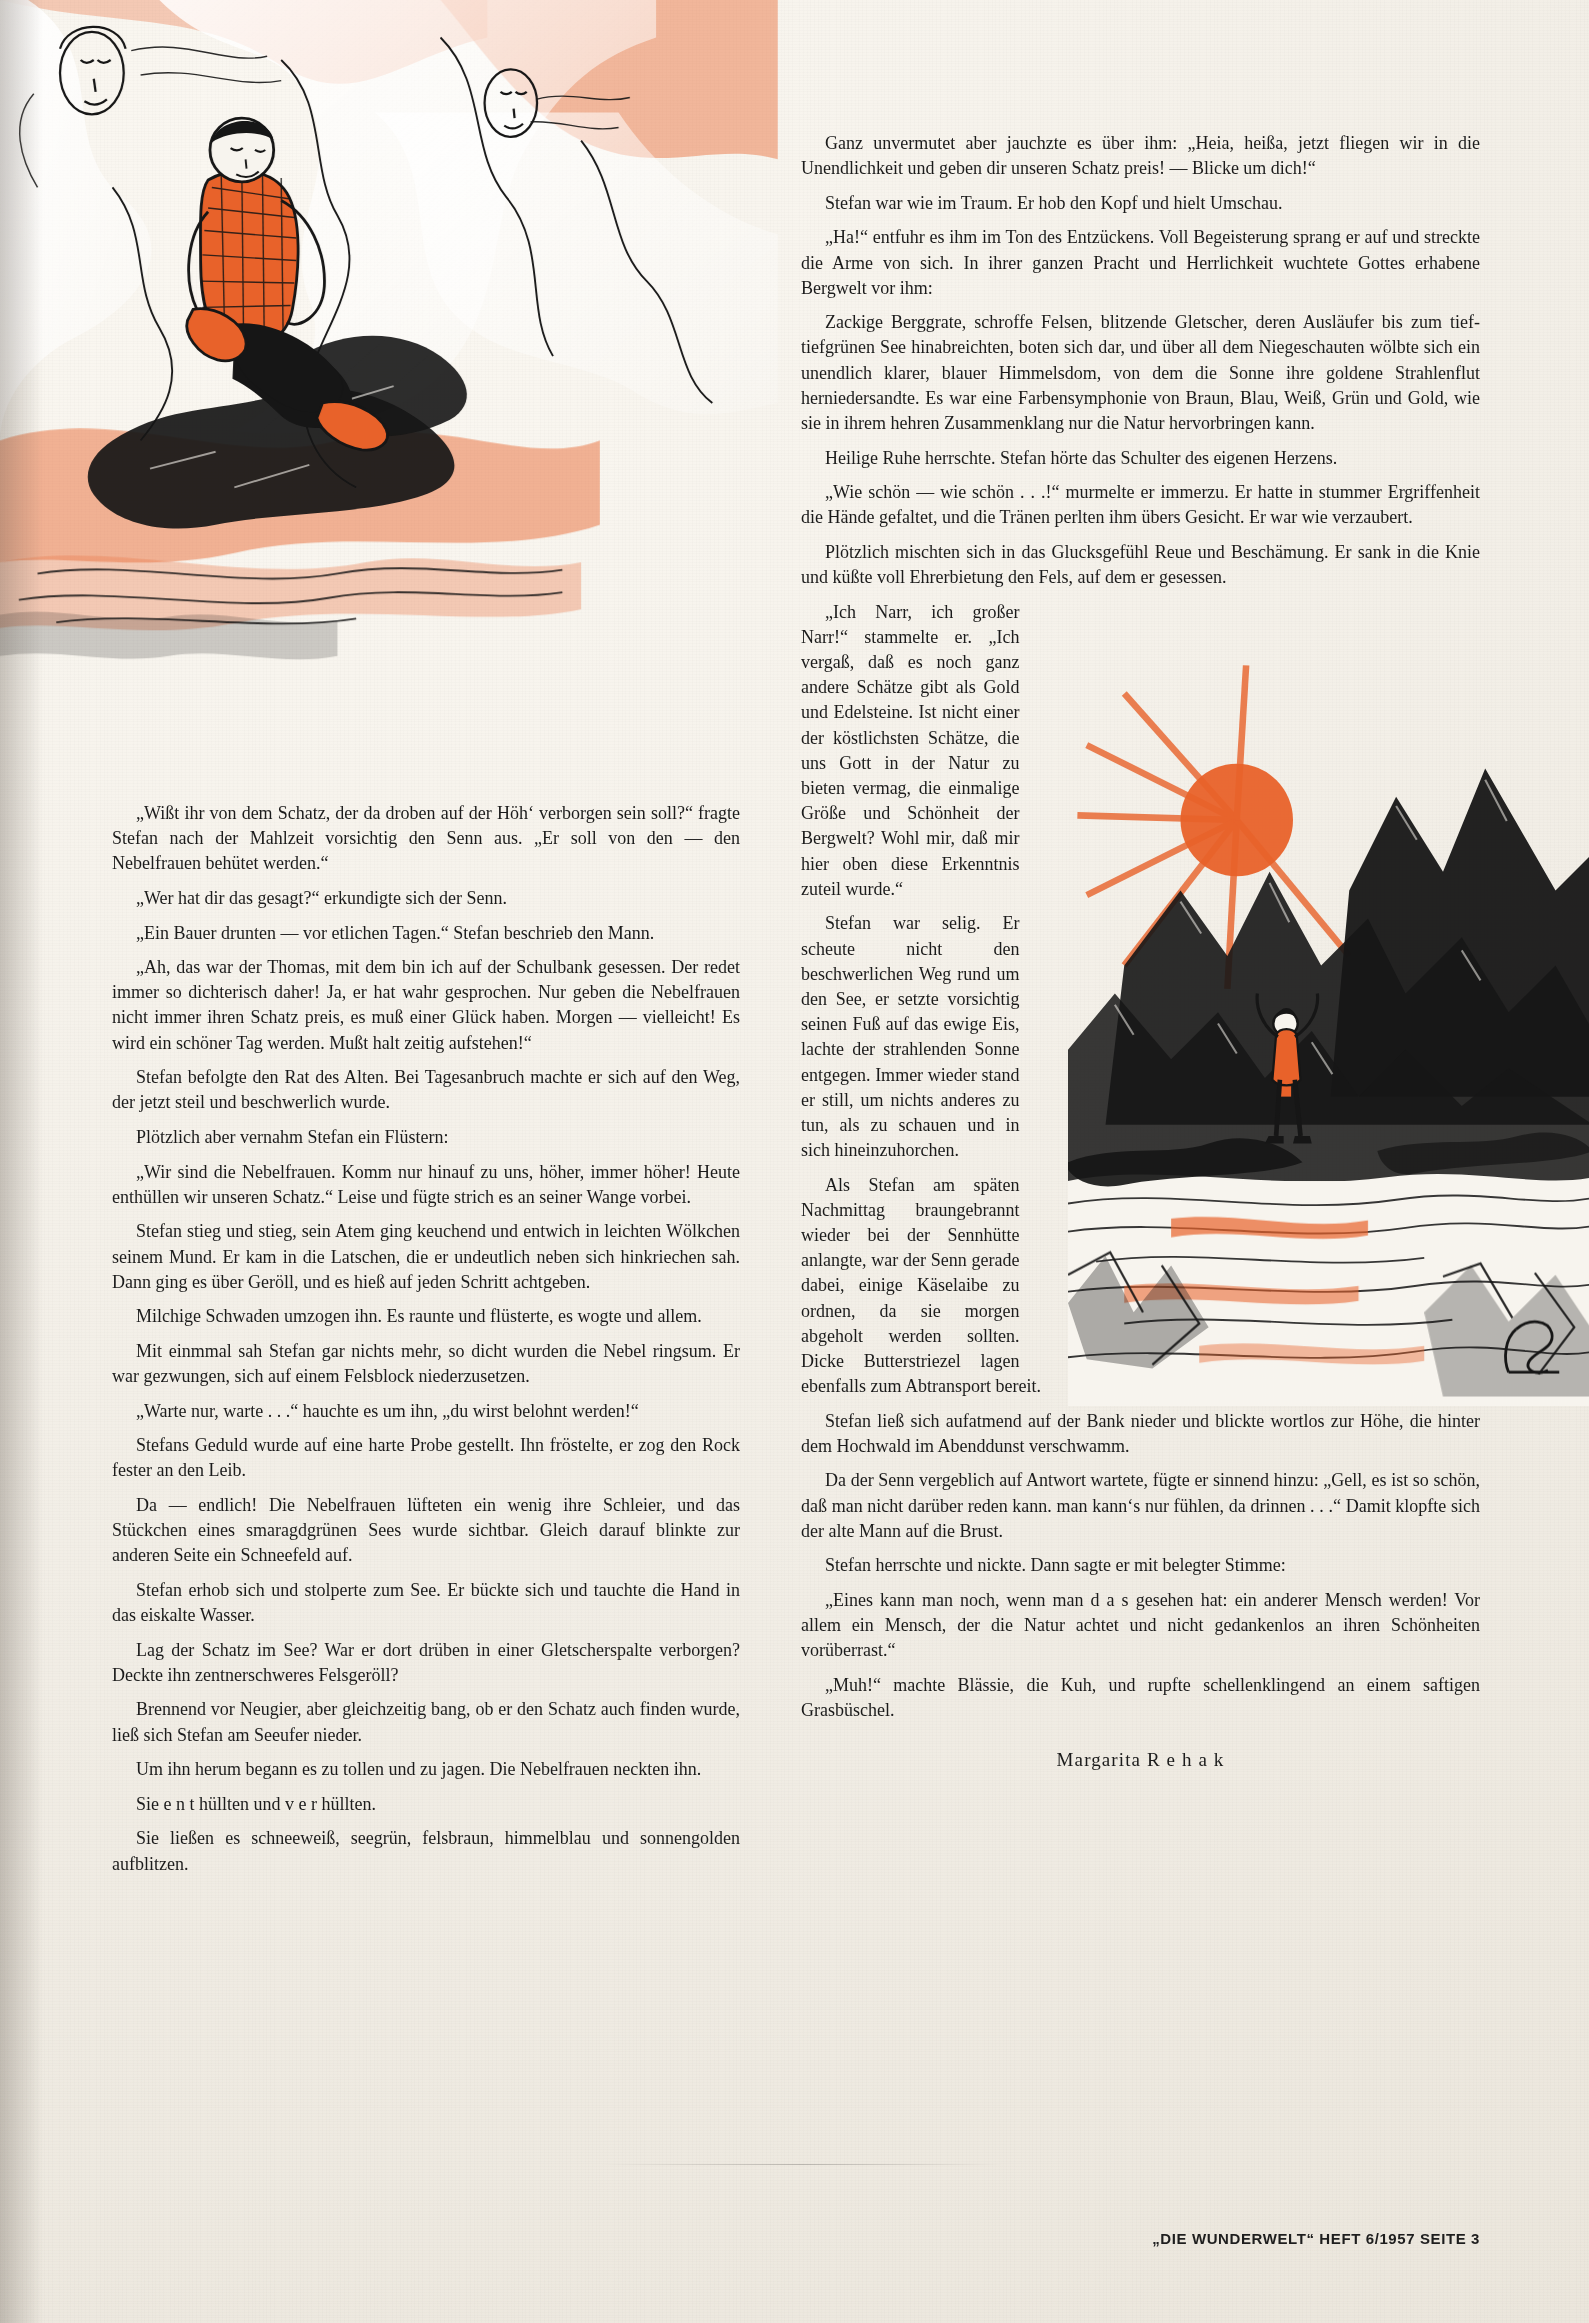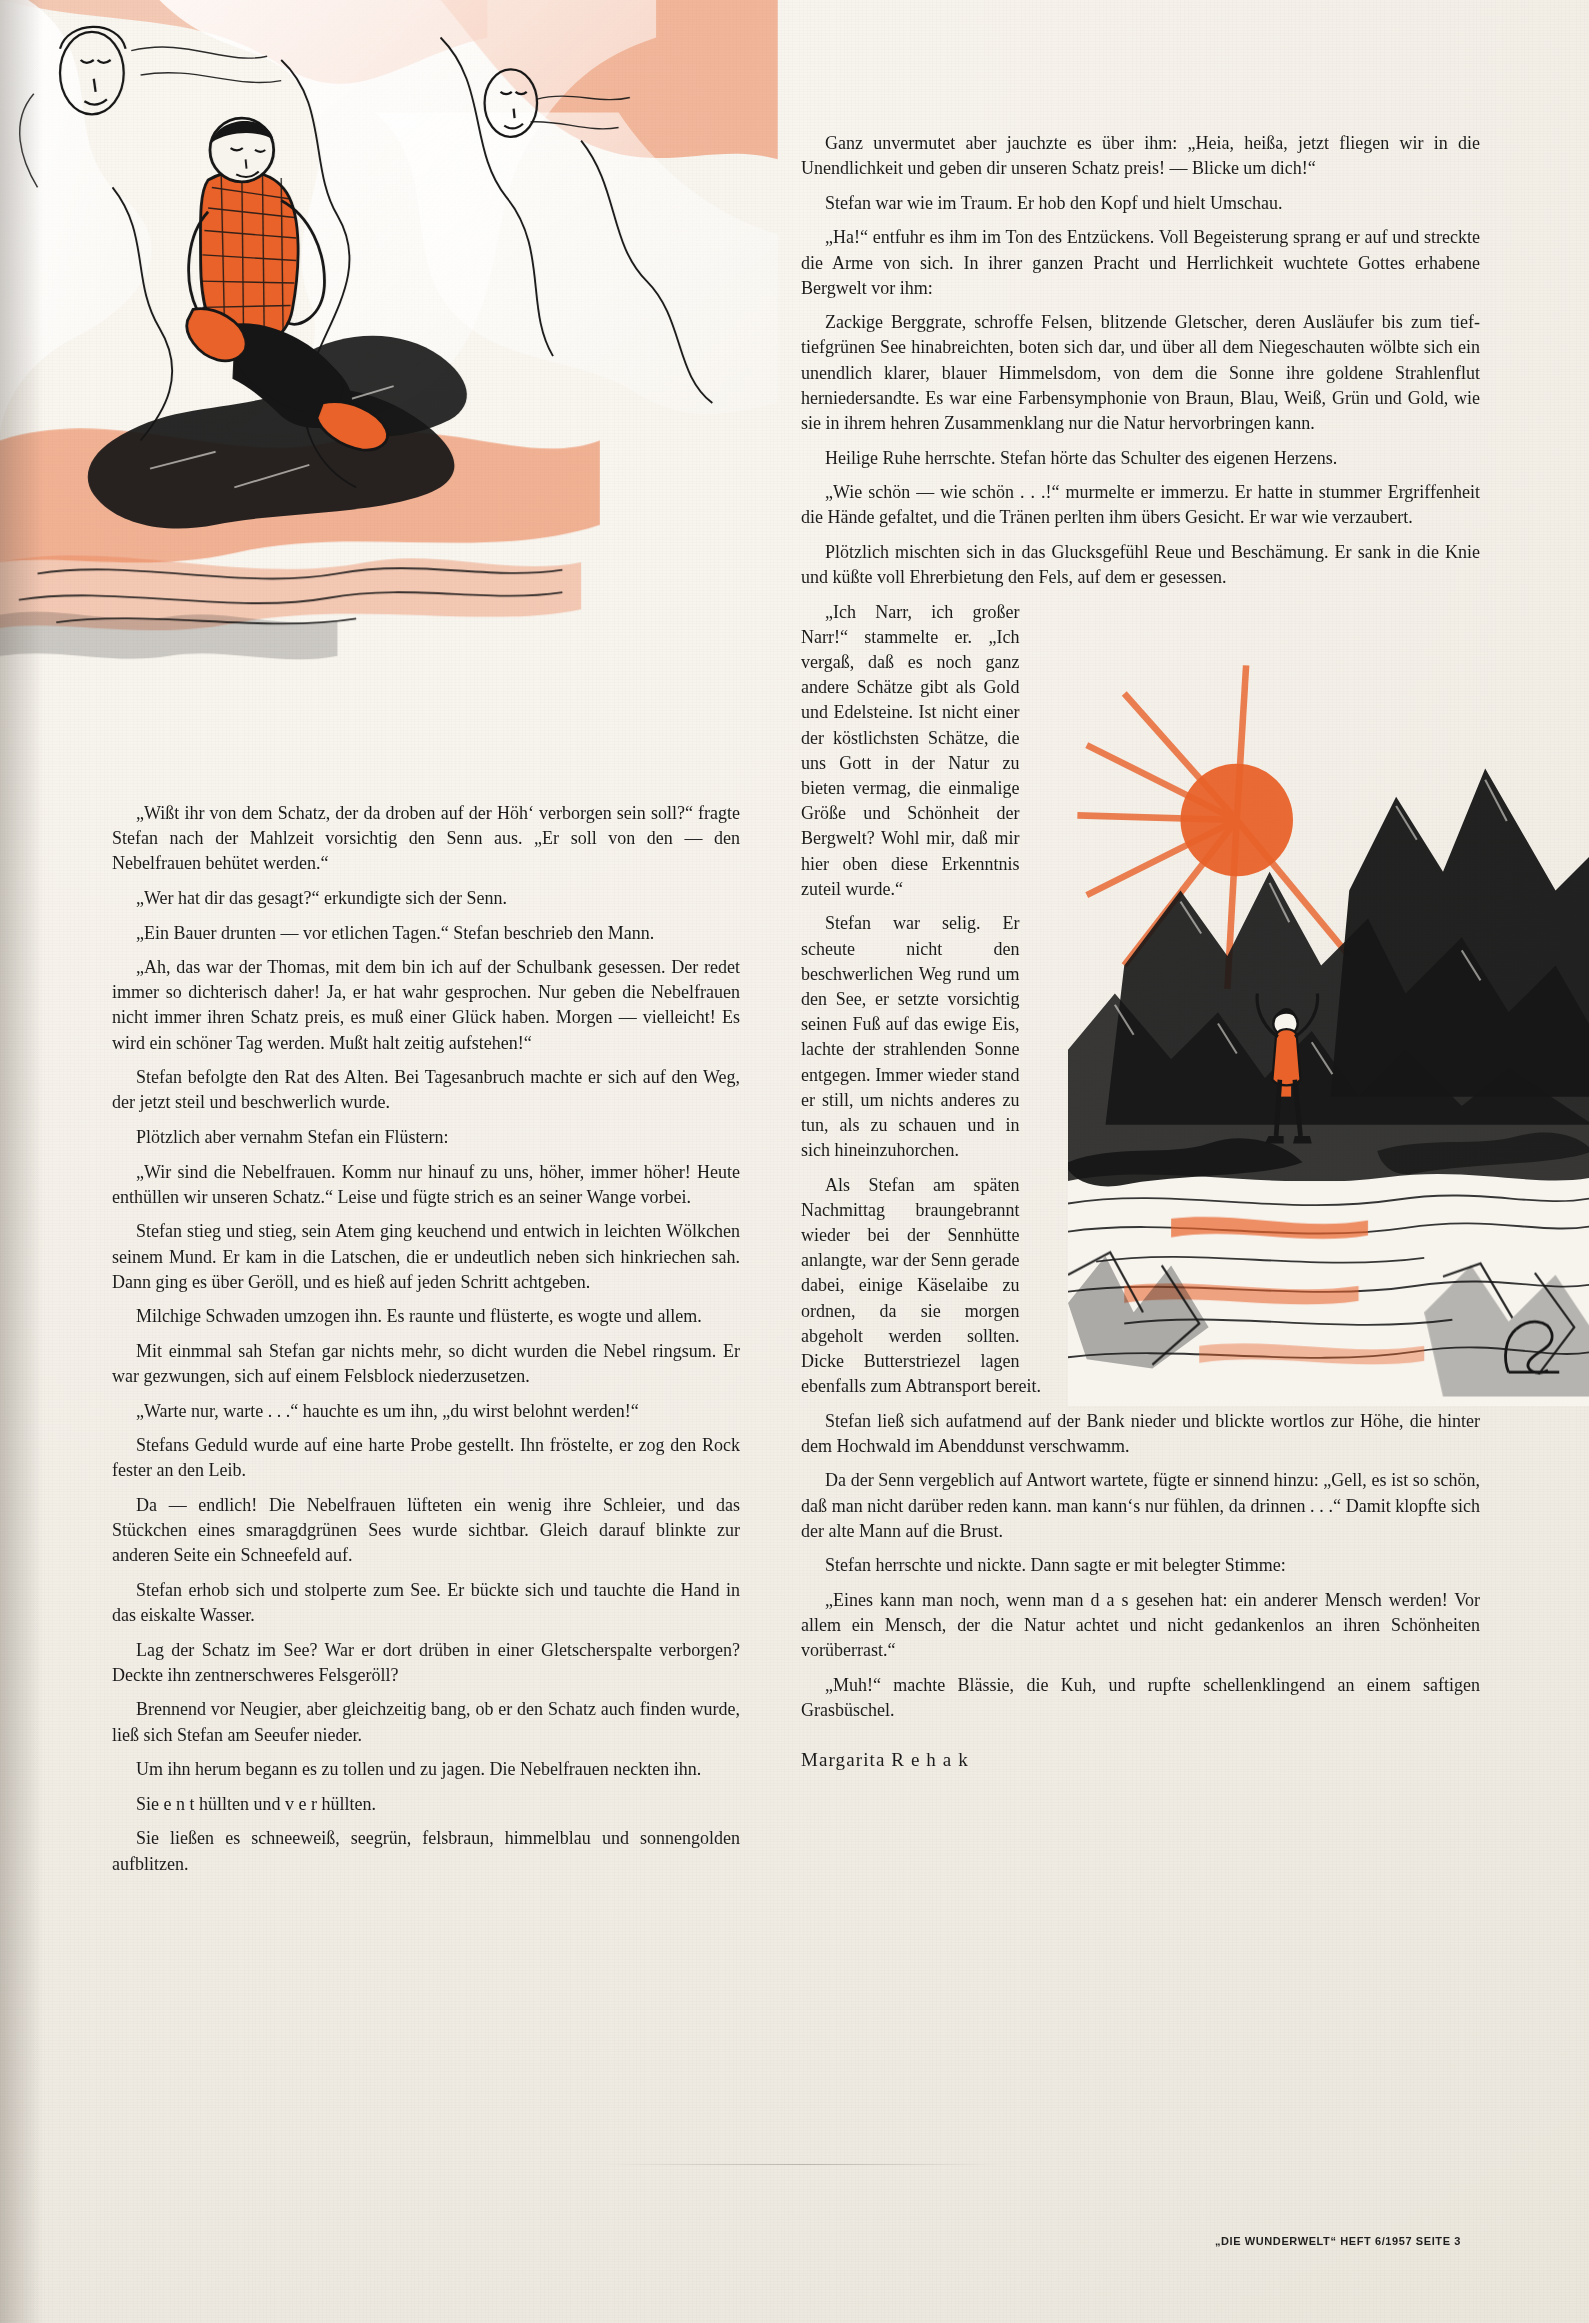--- a/index.html
+++ b/index.html
@@ -46,30 +46,30 @@
   
   .art-right-float {
     float:right;
     width:440px;
     height:740px;
     margin:3.7px 0 5.6px 20.6px;
   }
 
   .signature {
     margin-top:24px;
-    text-align:left;
+    text-align:center;
     font-size:19px;
     letter-spacing:1.1px;
   }
 
   .footer {
     position:absolute;
-    right:128px; bottom:77px;
+    right:109px; bottom:77px;
     font-family:"Liberation Sans", sans-serif;
-    font-size:11px;
+    font-size:15px;
     font-weight:bold;
     letter-spacing:0.6px;
     color:#1e1e1e;
   }
 
   
   .art-top-left {
     position:absolute;
     left:0; top:0; width:778px; height:806px;
     overflow:hidden;

